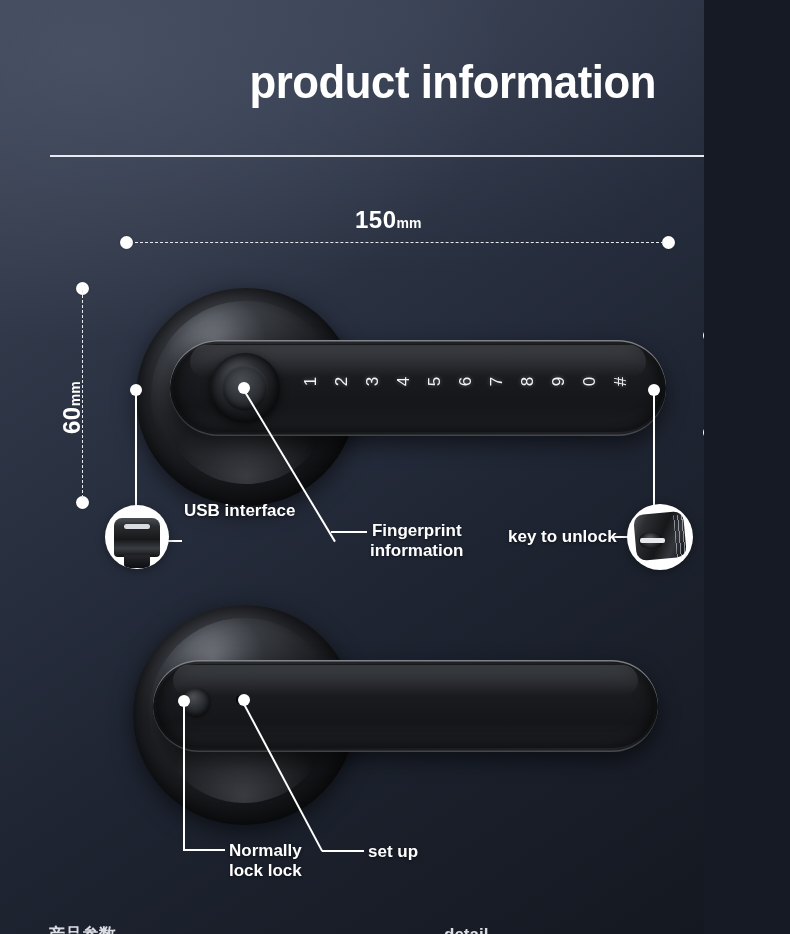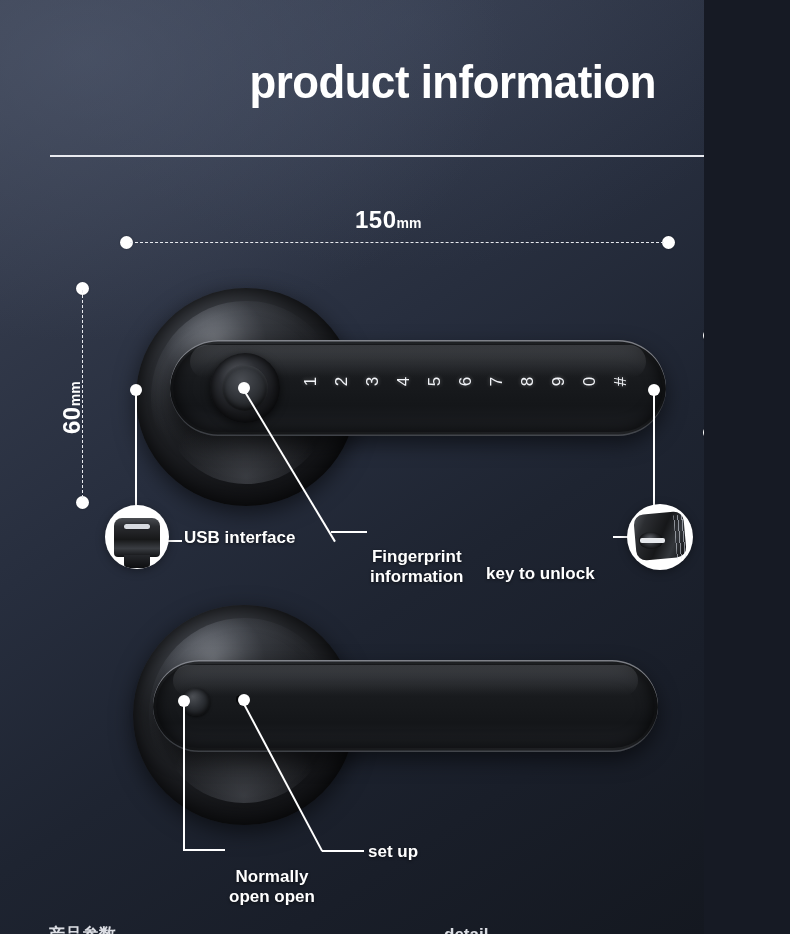--- a/index.html
+++ b/index.html
@@ -226,21 +226,21 @@
   .clabel {
     position: absolute;
     color: #ffffff;
     font-size: 17px;
     font-weight: 700;
     line-height: 1.2;
     white-space: nowrap;
     z-index: 7;
     text-shadow: 0 1px 3px rgba(0,0,0,0.55);
   }
-  .clabel.center { text-align: center; margin-top: 26px; }
+  .clabel.center { text-align: center; }
 
   
   .inset {
     position: absolute;
     border-radius: 50%;
     background: #ffffff;
     overflow: hidden;
     z-index: 8;
     box-shadow: 0 2px 10px rgba(0,0,0,0.35);
   }
@@ -383,59 +383,59 @@
 
   <div class="cdot" style="left:130px; top:384px;"></div>
   <div class="cline cline-v" style="left:135px; top:392px; height:118px;"></div>
 
   <div class="inset" style="left:105px; top:505px; width:64px; height:64px;">
     <div class="usb-body"></div>
     <div class="usb-slot"></div>
     <div class="usb-stem"></div>
   </div>
   <div class="cline cline-h" style="left:168px; top:540px; width:14px;"></div>
-  <div class="clabel" style="left:184px; top:528px;">USB interface</div>
+  <div class="clabel" style="left:184px; top:501px;">USB interface</div>
 
   <div class="cdot" style="left:238px; top:382px;"></div>
   <div class="cline cline-d" style="left:244px; top:389px; width:177px; transform:rotate(59deg);"></div>
   <div class="cline cline-h" style="left:331px; top:531px; width:36px;"></div>
   <div class="clabel center" style="left:370px; top:521px;">
     <span>Fingerprint</span><br>
     <span>information</span>
   </div>
 
   <div class="cdot" style="left:648px; top:384px;"></div>
   <div class="cline cline-v" style="left:653px; top:392px; height:116px;"></div>
   <div class="inset" style="left:627px; top:504px; width:66px; height:66px;">
     <div class="key-body"></div>
     <div class="key-ridges"></div>
     <div class="key-hole"></div>
     <div class="key-slot"></div>
   </div>
   <div class="cline cline-h" style="left:613px; top:536px; width:18px;"></div>
-  <div class="clabel" style="left:486px; top:527px;margin-top:37px;">key to unlock</div>
+  <div class="clabel" style="left:508px; top:527px;">key to unlock</div>
 
   <div class="lock">
     <div class="rosette" style="left:133px; top:605px; width:222px; height:220px;"></div>
 
     <div class="lever" style="left:153px; top:660px; width:505px; height:92px;">
       <div class="face"></div>
       <div class="sheen"></div>
     </div>
 
     <div class="btn-open" style="left:182px; top:688px; width:28px; height:28px;"></div>
     <div class="btn-set" style="left:236px; top:695px; width:9px; height:9px;"></div>
   </div>
 
   <div class="cdot" style="left:178px; top:695px;"></div>
   <div class="cline cline-v" style="left:183px; top:702px; height:148px;"></div>
   <div class="cline cline-h" style="left:183px; top:849px; width:42px;"></div>
   <div class="clabel center" style="left:229px; top:841px;text-align:center;">
     <span>Normally</span><br>
-    <span>open open</span>
+    <span>lock lock</span>
   </div>
 
   <div class="cdot" style="left:238px; top:694px;"></div>
   <div class="cline cline-d" style="left:243px; top:701px; width:169px; transform:rotate(62deg);"></div>
   <div class="cline cline-h" style="left:322px; top:850px; width:42px;"></div>
   <div class="clabel" style="left:368px; top:842px;">set up</div>
 
   <div class="bottom-text" style="left:48px; top:926px;">产品参数</div>
   <div class="bottom-text" style="left:444px; top:926px;">detail</div>
 

